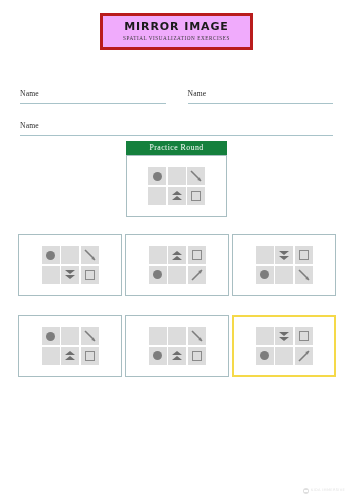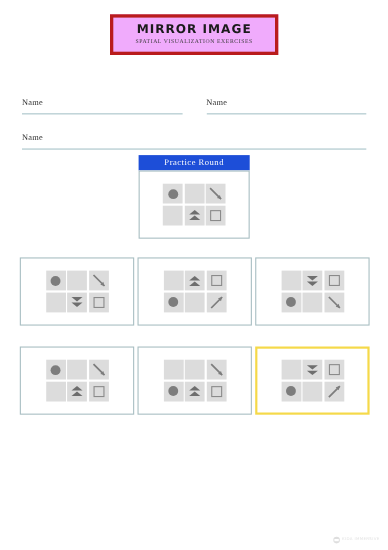--- a/index.html
+++ b/index.html
@@ -77,21 +77,21 @@
   
   .practice-wrap {
     position: absolute;
     left: 126px;
     top: 141px;
     width: 101px;
   }
   .practice-banner {
     width: 100%;
     height: 14px;
-    background: #1d4ed8;
+    background: #15803d;
     box-sizing: border-box;
     display: flex;
     align-items: center;
     justify-content: center;
   }
   .practice-banner-text {
     font-family: "Liberation Serif", serif;
     font-size: 7.8px;
     color: #ffffff;
     letter-spacing: 0.45px;

